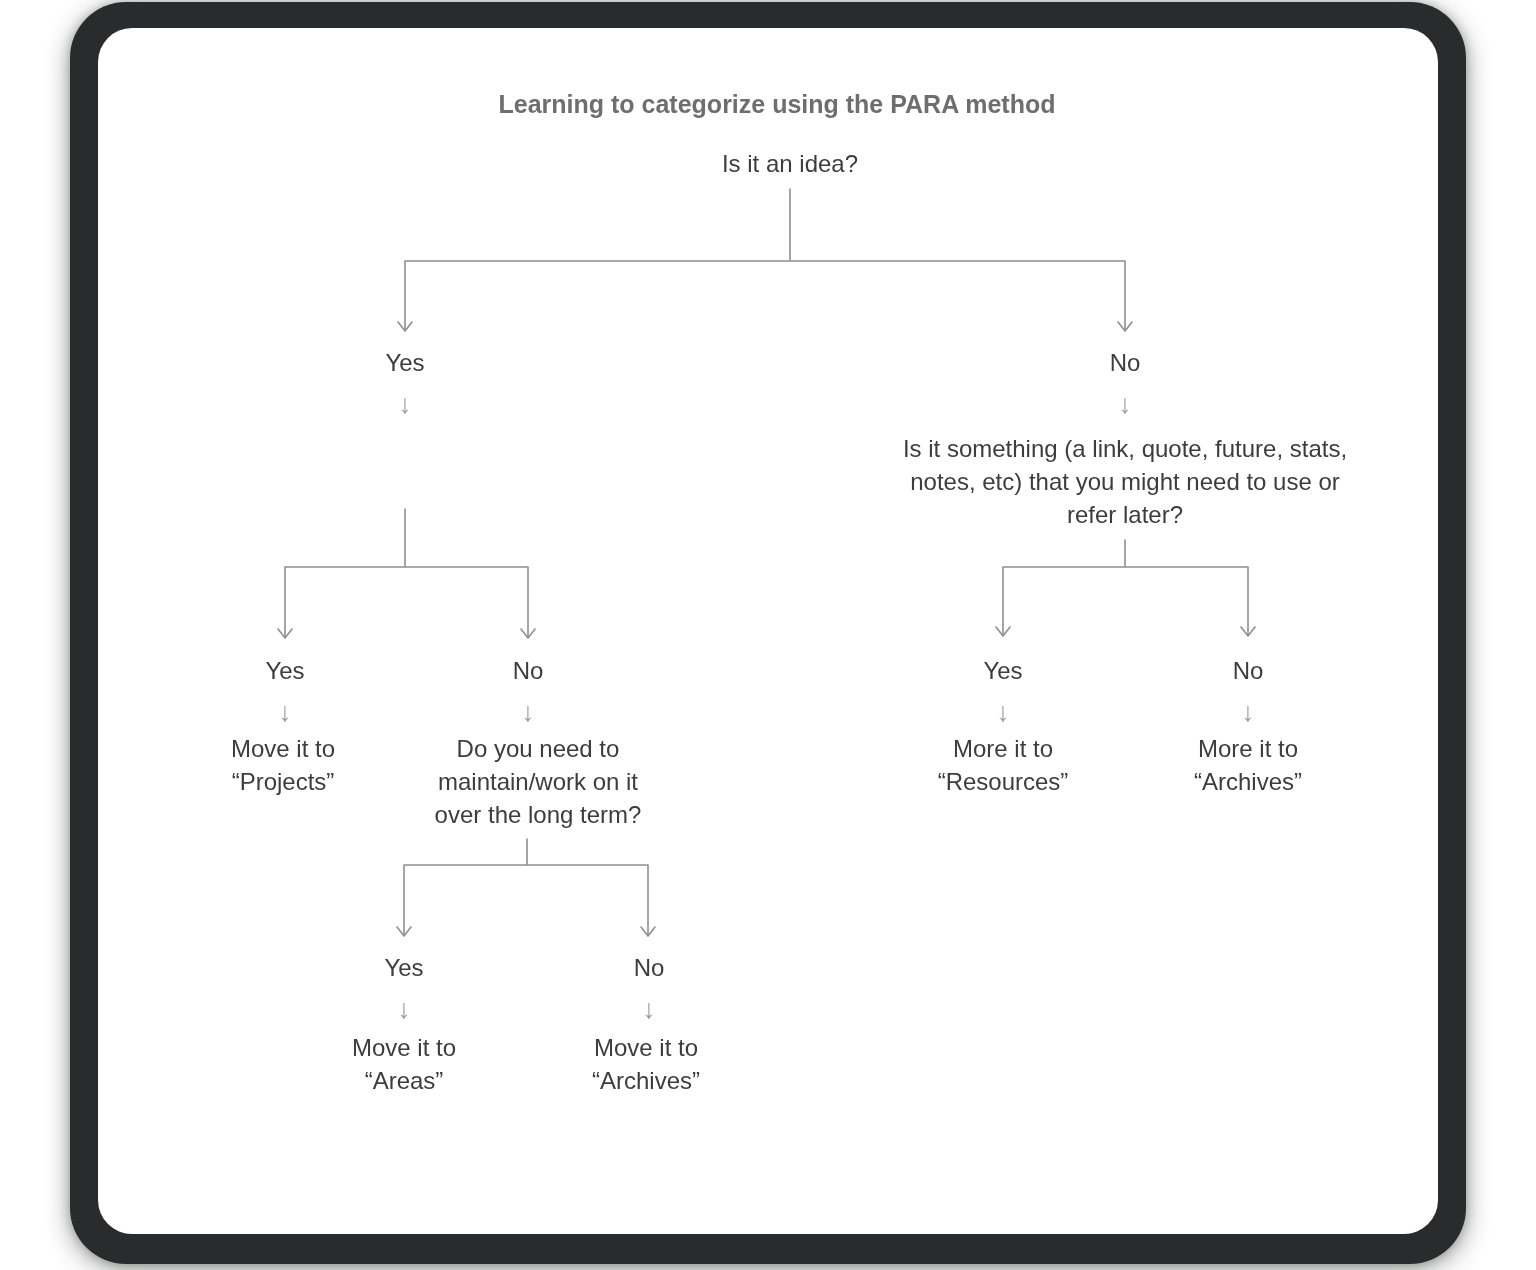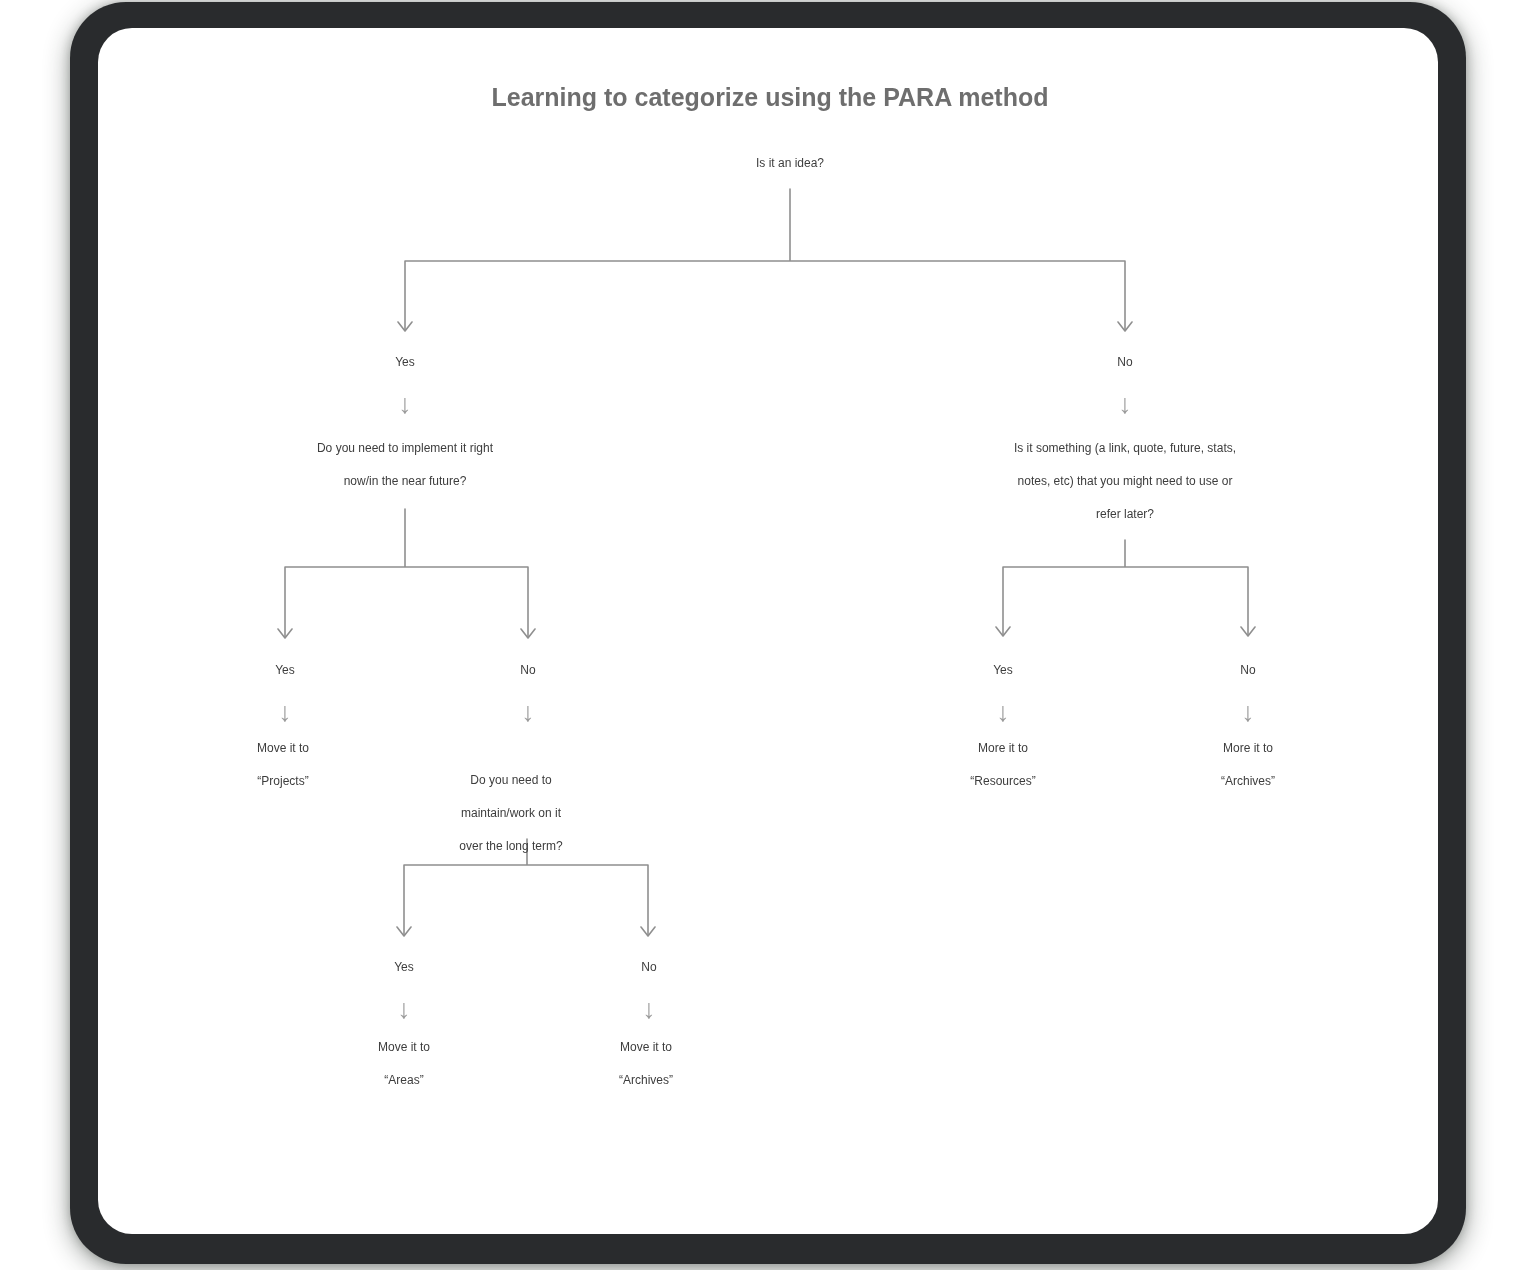--- a/index.html
+++ b/index.html
@@ -40,30 +40,30 @@
     top: 0;
     width: 1536px;
     height: 1270px;
     pointer-events: none;
   }
   .node {
     position: absolute;
     transform: translateX(-50%);
     text-align: center;
     color: #3d3d3d;
-    font-size: 12px;
+    font-size: 24px;
     line-height: 33px;
     white-space: pre-line;
   }
   .diagram-title {
     position: absolute;
     left: 766px;
     top: 79px;
     transform: translateX(-50%);
-    margin: 4px;
+    margin: 11px;
     font-size: 25px;
     line-height: 28px;
     font-weight: bold;
     color: #6e6e6e;
     white-space: nowrap;
     text-align: center;
   }
   .down-arrow {
     position: absolute;
     transform: translateX(-50%);
@@ -99,31 +99,29 @@
 
     <path d="M1125,540 V567 M1003,567 H1248 M1003,567 V635 M1248,567 V635"></path>
     <path d="M996,627 L1003,636 L1010,627"></path>
     <path d="M1241,627 L1248,636 L1255,627"></path>
   </svg>
 
   <div class="node" style="left:790px; top:147px;">Is it an idea?</div>
 
   <div class="node" style="left:405px; top:346px;">Yes</div>
   <span class="down-arrow" style="left:405px; top:390px;">↓</span>
-  <div class="node" style="left:405px; top:432px; width:380px;">Do you need to implement it right
-now/in the near future?</div>
 
   <div class="node" style="left:285px; top:654px;">Yes</div>
   <span class="down-arrow" style="left:285px; top:698px;">↓</span>
   <div class="node" style="left:283px; top:732px; width:160px;">Move it to
 “Projects”</div>
 
   <div class="node" style="left:528px; top:654px;">No</div>
   <span class="down-arrow" style="left:528px; top:698px;">↓</span>
-  <div class="node" style="left:511px; top:732px; width:230px;margin-top:32px;">Do you need to
+  <div class="node" style="left:538px; top:732px; width:230px;">Do you need to
 maintain/work on it
 over the long term?</div>
 
   <div class="node" style="left:404px; top:951px;">Yes</div>
   <span class="down-arrow" style="left:404px; top:995px;">↓</span>
   <div class="node" style="left:404px; top:1031px; width:160px;">Move it to
 “Areas”</div>
 
   <div class="node" style="left:649px; top:951px;">No</div>
   <span class="down-arrow" style="left:649px; top:995px;">↓</span>

